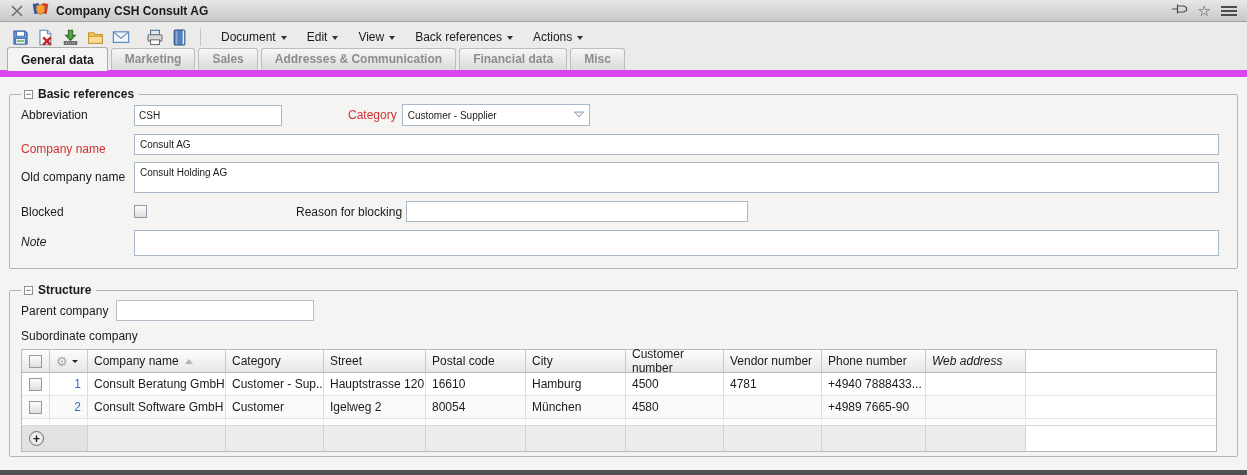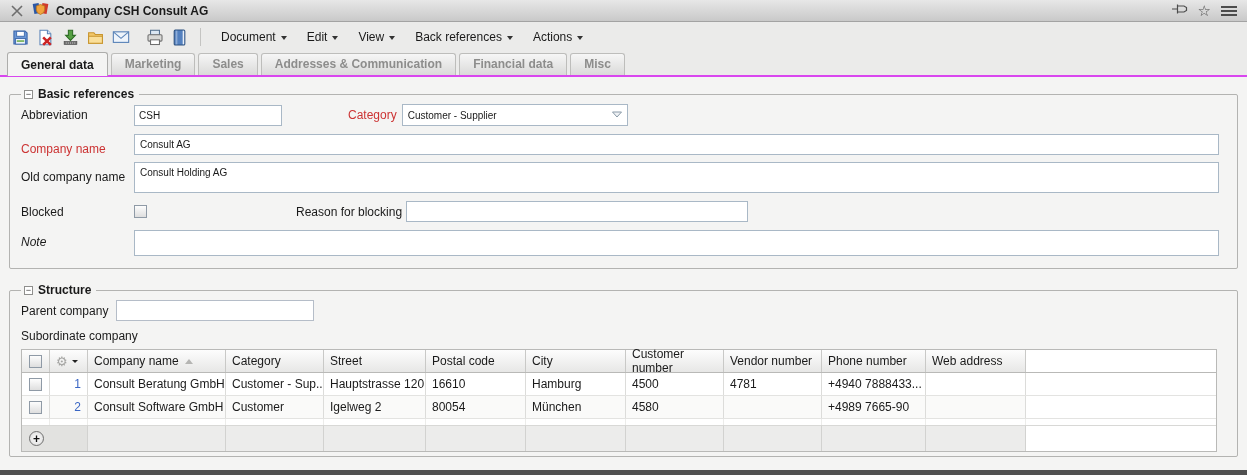--- a/index.html
+++ b/index.html
@@ -27,21 +27,21 @@
     height:30px; background:#ebebea; display:flex; align-items:center; padding:0 8px;
   }
   .tool-btn { width:25px; height:24px; display:flex; align-items:center; justify-content:center; border-radius:2px; }
   .tool-btn.gap { margin-left:9px; }
   .tool-sep { width:1px; height:18px; background:#c4c4c2; margin:0 10px 0 8px; }
   .menu-item { display:flex; align-items:center; gap:5px; padding:3px 10px; border-radius:2px; }
   .caret { width:0; height:0; border-left:3.5px solid transparent; border-right:3.5px solid transparent; border-top:4px solid #333; margin-top:1px; }
   
   .tabbar {
     height:25px; background:#ebebea; display:flex; align-items:flex-end;
-    padding:0 0 0 7px; border-bottom:2px solid #d946ef; position:relative;
+    padding:0 0 0 7px; border-bottom:7px solid #d946ef; position:relative;
   }
   .tab {
     font-weight:bold; color:#8d8d8c; padding:3px 13px 4px;
     background:linear-gradient(#f6f6f6,#dadad9);
     border:1px solid #bdbdbb; border-bottom:none;
     border-radius:3px 3px 0 0; margin-right:3px; white-space:nowrap;
   }
   .tab.active {
     color:#1a1a1a; background:#f4f4f3; border-color:#adadab;
     padding-top:5px; margin-bottom:-1px; position:relative; z-index:2;
@@ -61,21 +61,21 @@
   .form-row.top { align-items:flex-start; }
   .lbl { width:113px; flex:0 0 113px; }
   .lbl.red, .red-lbl { color:#cc3333; }
   input.txt, .textbox, .combo {
     border:1px solid #a9b8c6; background:#fff; font-family:"Liberation Sans",sans-serif;
     font-size:10px; color:#1a1a1a;
   }
   input.txt { height:21px; padding:1px 4px; }
   .textbox { padding:2px 5px; line-height:15px; overflow:hidden; }
   .textbox.grow { flex:1; }
-  .combo { width:226px; height:22px; display:flex; align-items:center; padding:0 4px 0 5px; }
+  .combo { width:188px; height:22px; display:flex; align-items:center; padding:0 4px 0 5px; }
   .combo-text { flex:1; }
   .checkbox {
     width:13px; height:13px; border:1px solid #8f9aa6;
     background:linear-gradient(#fdfdfd,#dedede); display:inline-block;
   }
   
   .sub-label { margin:8px 0 6px 0; }
   .grid { width:1196px; border:1px solid #b9b9b7; background:#fff; }
   .grid-row { display:flex; }
   .gh { height:23px; background:linear-gradient(#fdfdfd,#e7e7e6); border-bottom:1px solid #b9b9b7; }
@@ -88,21 +88,21 @@
   .footer-row { height:26px; background:#fff; }
   .footer-row .cell { background:#ececeb; border-right:1px solid #d2d2d0; border-top:1px solid #d8d8d6; }
   .footer-row .cell.first { background:#e2e2e0; display:flex; align-items:center; padding-left:7px; }
   .w-cb { width:28px; flex:0 0 28px; justify-content:center; display:flex; align-items:center; }
   .w-num { width:38px; flex:0 0 38px; }
   .w-first { width:66px; flex:0 0 66px; }
   .c0 { width:138px; flex:0 0 138px; } .c1 { width:98px; flex:0 0 98px; }
   .c2 { width:102px; flex:0 0 102px; } .c3 { width:100px; flex:0 0 100px; }
   .c4 { width:100px; flex:0 0 100px; } .c5 { width:98px; flex:0 0 98px; }
   .c6 { width:98px; flex:0 0 98px; }  .c7 { width:104px; flex:0 0 104px; }
-  .c8 { width:100px; flex:0 0 100px; }
+  .c8 { width:100px; flex:0 0 100px;font-style:italic; }
   .fill { flex:1; border-right:none !important; background:#fff !important; }
   .rownum { justify-content:flex-end; color:#3a66c4; }
   .sort-asc { width:0; height:0; border-left:4px solid transparent; border-right:4px solid transparent; border-bottom:5px solid #b5b5b3; margin-left:6px; }
   .gear-glyph { font-size:13px; color:#a5a5a3; line-height:13px; }
   .mini-caret { width:0; height:0; border-left:3px solid transparent; border-right:3px solid transparent; border-top:3.5px solid #222; margin-left:4px; }
   .add-btn {
     width:15px; height:15px; border:1px solid #6f6f6f; border-radius:50%;
     background:radial-gradient(#ffffff,#d8d8d8); display:flex; align-items:center; justify-content:center;
     font-size:12px; font-weight:bold; color:#111; line-height:12px;
   }

